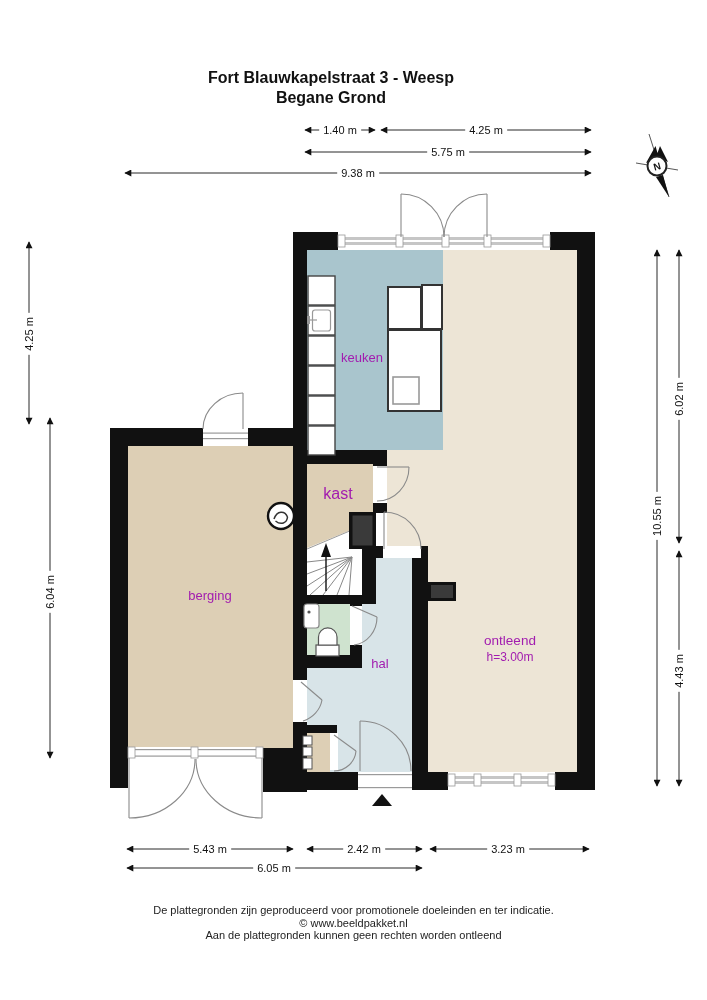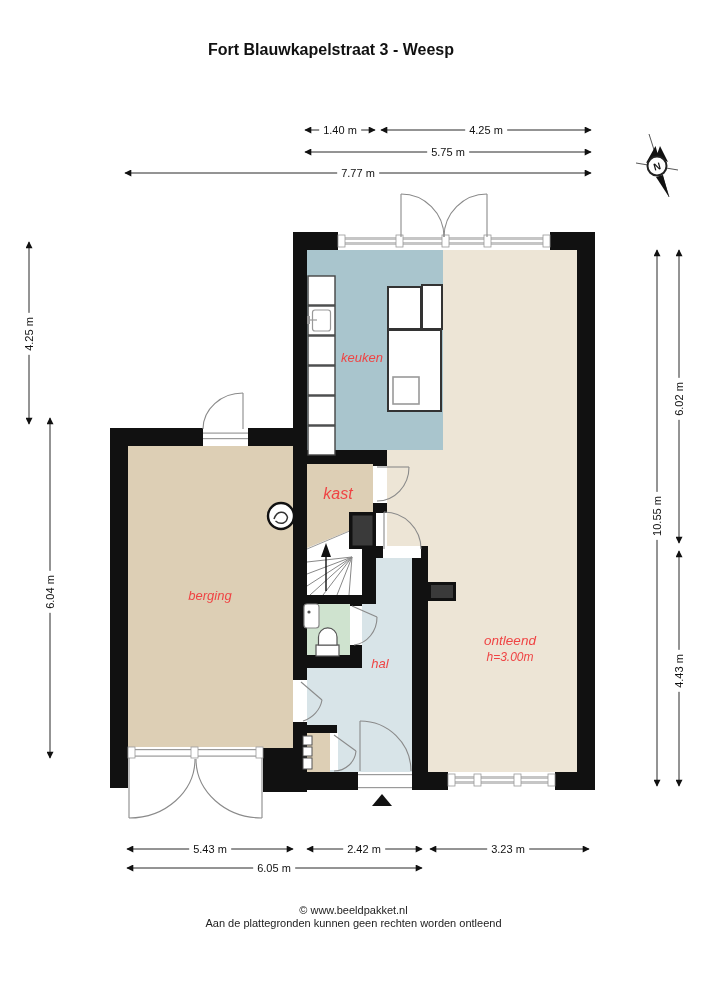--- a/index.html
+++ b/index.html
@@ -2,30 +2,30 @@
 <html><head>
 <meta charset="utf-8">
 <style>
   html,body{margin:0;padding:0;background:#ffffff;}
   .canvas{
     position:relative;width:707px;height:1000px;background:#fff;
     font-family:"Liberation Sans", sans-serif;overflow:hidden;
   }
   .plan-svg{position:absolute;left:0;top:0;z-index:1;}
   .labels{position:absolute;left:0;top:0;width:707px;height:1000px;z-index:2;pointer-events:none;}
-  .title-block{position:absolute;top:40px;left:0;width:662px;text-align:center;line-height:20px;}
+  .title-block{position:absolute;top:68px;left:0;width:662px;text-align:center;line-height:20px;}
   .title-line{font-size:16px;font-weight:bold;color:#111;}
   .dim-label{
     position:absolute;transform:translate(-50%,-50%);
     background:#fff;padding:0 4px;font-size:11px;color:#111;white-space:nowrap;
   }
   .dim-label.v{transform:translate(-50%,-50%) rotate(-90deg);}
   .room-label{
     position:absolute;transform:translate(-50%,-50%);
-    font-size:13px;color:#ef4444;white-space:nowrap;font-style:italic;
+    font-size:13px;color:#a21caf;white-space:nowrap;
   }
   .room-sub{font-size:12px;}
   .footer-block{position:absolute;top:904px;left:0;width:707px;text-align:center;line-height:12.5px;}
   .footer-line{font-size:11px;color:#222;}
 </style>
 </head>
 <body>
 
 <div class="canvas">
 
@@ -271,44 +271,46 @@
       <line x1="307" y1="849" x2="422" y2="849" marker-start="url(#arr)" marker-end="url(#arr)"></line>
       <line x1="430" y1="849" x2="589" y2="849" marker-start="url(#arr)" marker-end="url(#arr)"></line>
       <line x1="127" y1="868" x2="422" y2="868" marker-start="url(#arr)" marker-end="url(#arr)"></line>
     </g>
   </svg>
 
   <div class="labels">
 
     <div class="title-block">
       <div class="title-line">Fort Blauwkapelstraat 3 - Weesp</div>
+      <div class="title-line">Begane Grond</div>
     </div>
 
     <div class="room-label" style="left:362px;top:357px;">keuken</div>
     <div class="room-label" style="left:338px;top:494px;font-size:16px;">kast</div>
     <div class="room-label" style="left:210px;top:595px;">berging</div>
     <div class="room-label" style="left:380px;top:663px;">hal</div>
     <div class="room-label" style="left:510px;top:640px;font-size:13.5px;">ontleend</div>
     <div class="room-label room-sub" style="left:510px;top:657px;">h=3.00m</div>
 
     <span class="dim-label" style="left:340px;top:130px;">1.40 m</span>
     <span class="dim-label" style="left:486px;top:130px;">4.25 m</span>
     <span class="dim-label" style="left:448px;top:152px;">5.75 m</span>
-    <span class="dim-label" style="left:358px;top:173px;">7.77 m</span>
+    <span class="dim-label" style="left:358px;top:173px;">9.38 m</span>
 
     <span class="dim-label v" style="left:29px;top:334px;">4.25 m</span>
     <span class="dim-label v" style="left:50px;top:592px;">6.04 m</span>
 
     <span class="dim-label v" style="left:679px;top:399px;">6.02 m</span>
     <span class="dim-label v" style="left:657px;top:516px;">10.55 m</span>
     <span class="dim-label v" style="left:679px;top:671px;">4.43 m</span>
 
     <span class="dim-label" style="left:210px;top:849px;">5.43 m</span>
     <span class="dim-label" style="left:364px;top:849px;">2.42 m</span>
     <span class="dim-label" style="left:508px;top:849px;">3.23 m</span>
     <span class="dim-label" style="left:274px;top:868px;">6.05 m</span>
 
     <div class="footer-block">
+      <div class="footer-line">De plattegronden zijn geproduceerd voor promotionele doeleinden en ter indicatie.</div>
       <div class="footer-line">© www.beeldpakket.nl</div>
       <div class="footer-line">Aan de plattegronden kunnen geen rechten worden ontleend</div>
     </div>
   </div>
 </div>
 
 </body></html>

